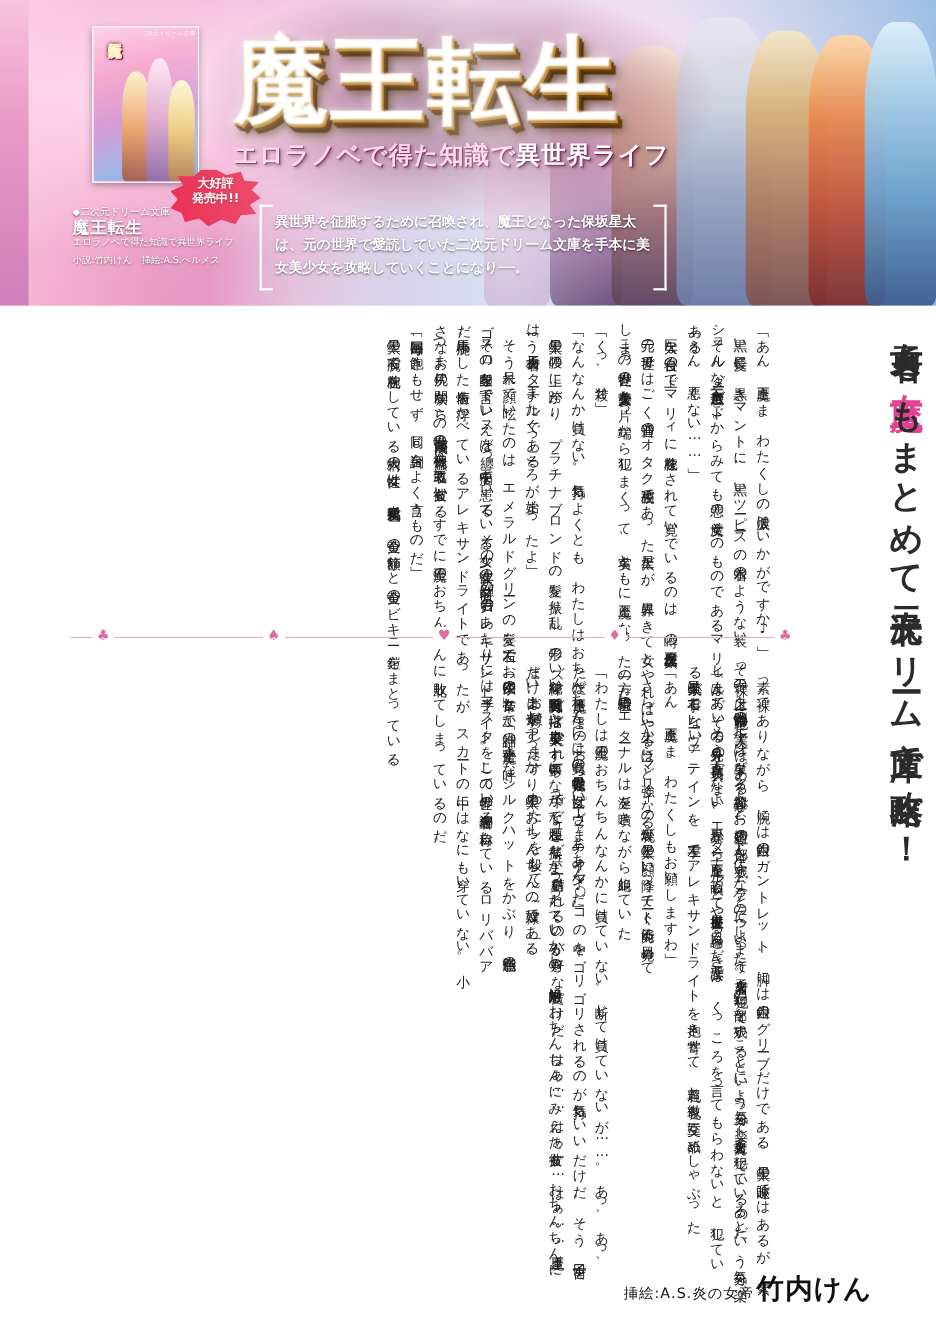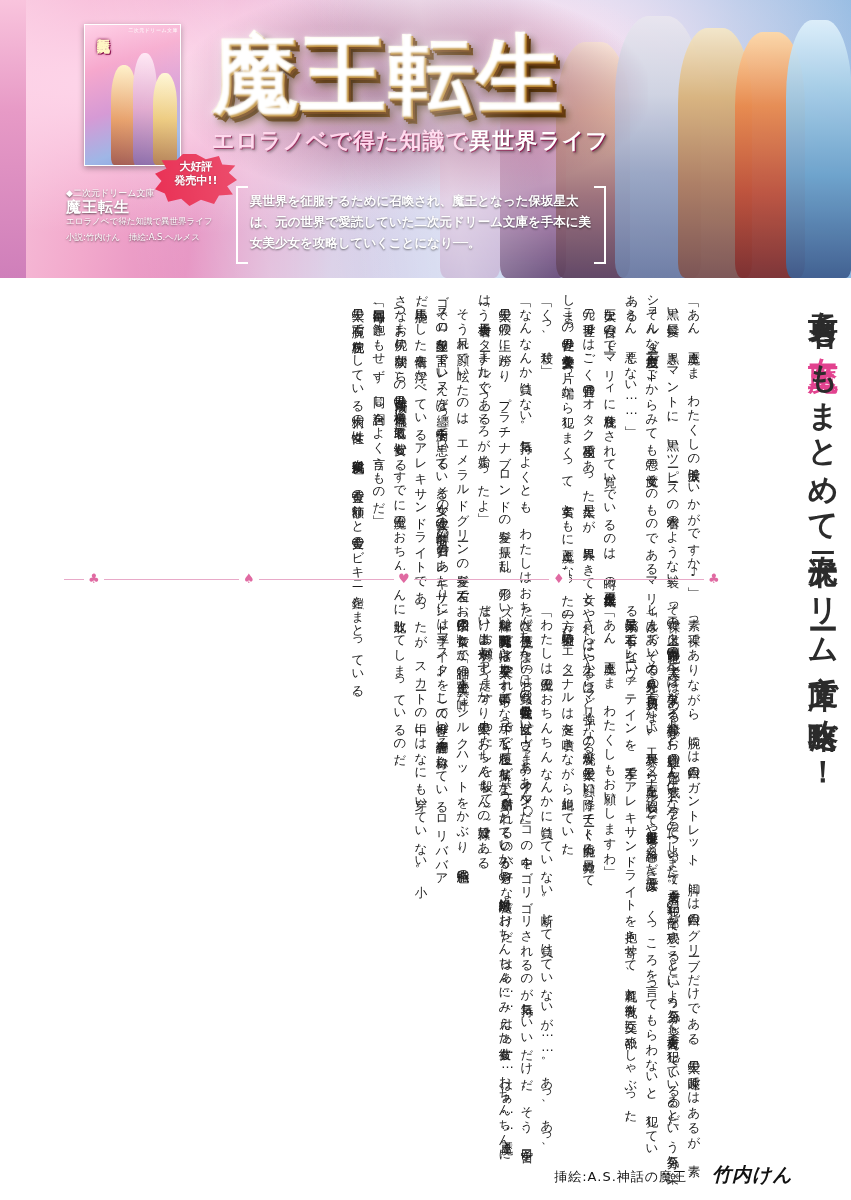--- a/index.html
+++ b/index.html
@@ -274,24 +274,23 @@
   
   .credits {
     position: absolute;
     right: 58px;
     bottom: 12px;
     font-size: 13px;
     color: #111;
     letter-spacing: 1px;
   }
   .credits .author {
-    font-size: 19px;
-    font-weight: bold;
-    margin-left: 25px;
-    font-style: italic;
+    font-size: 25px;
+    font-weight: bold;
+    margin-left: 2px;
   }
 
   
   .edge-left {
     position: absolute;
     left: 0; top: 0; width: 26px; height: 278px;
     background: linear-gradient(180deg,#f9c4dd,#e79ac6 40%,#cf7fba 100%);
   }
 </style>
 </head>
@@ -386,16 +385,16 @@
         <div class="col">　さらに上からマリィの爆乳が星太の顔に降ってくる。</div>
         <div class="col">　一方、騎乗位のエターナルは涎を噴きながら絶叫していた。</div>
         <div class="col">　「わたしは魔王のおちんちんなんかに負けていない。断じて負けていないが……。あっ、あっ、ただ魔王さまのおちんぽさま、オマ○コの中をゴリゴリされるのが気持ちいいだけだ。そう、子宮口をズンズン突かれて、中でビュービュー射精されるのが好きなだけだ。はぁ……はぁ……はぁ……魔王さま、お願いします。わたしを殺して～～♪」</div>
         <div class="col">　ばれた、この世界最強の女レーヴァテインだ。</div>
         <div class="col">　純粋な戦闘力では星太ですら、かなわなかった。しかし、絶対無敵におちんちんにみえた彼女も、おちんちんにだけは弱かった。</div>
         <div class="col">　いまやすっかり星太のおちんちんの奴隷である。</div>
         <div class="col">　「炎の女帝」とか「神話の魔王」と呼</div>
       </div>
 
     <div class="credits">
-      <span>挿絵:A.S.神話の魔王</span><span class="author">竹内けん</span>
+      <span>挿絵:A.S.炎の女帝</span><span class="author">竹内けん</span>
     </div>
   </div>
 </div>
 
 </body></html>

